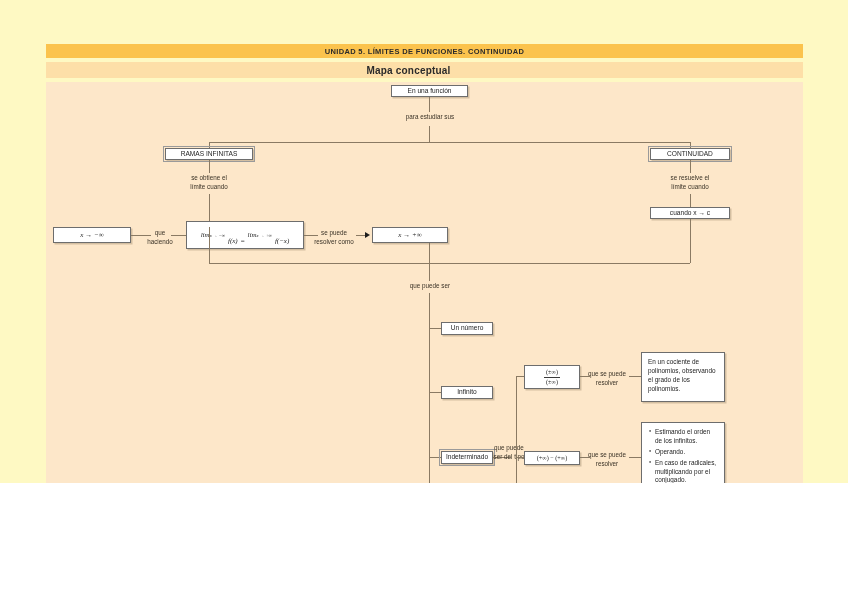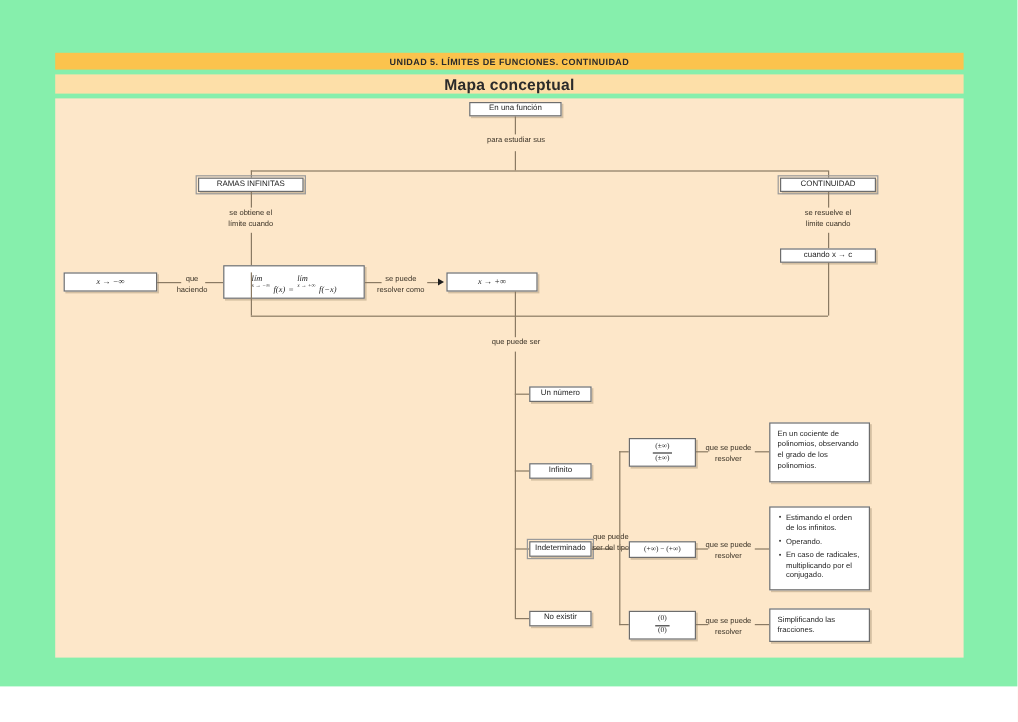--- a/index.html
+++ b/index.html
@@ -1,34 +1,34 @@
 <!DOCTYPE html>
 <html><head>
 <meta charset="utf-8">
 <style>
   html,body{margin:0;padding:0;background:#ffffff;}
   body{width:848px;height:602px;font-family:"Liberation Sans",sans-serif;}
 
-  #page{position:relative;width:848px;height:572px;background:#86efac;overflow:hidden;}
+  #page{position:relative;width:848px;height:483px;background:#fef9c3;overflow:hidden;}
 
   
   .band{position:absolute;left:46px;width:757px;}
   .band-title{top:44px;height:14px;background:#fbc34d;}
   .band-sub{top:62px;height:16px;background:#fdddA3;background:#fddfa8;}
   .band-body{top:82px;height:466px;background:#fde7c9;}
 
   .band-title-text{
     position:absolute;left:46px;top:44px;width:757px;height:14px;
     display:flex;align-items:center;justify-content:center;
     font-size:7.5px;font-weight:bold;letter-spacing:.35px;color:#2b2b2b;
   }
   .band-sub-text{
-    position:absolute;left:46px;top:62px;width:757px;height:16px;
+    position:absolute;left:30px;top:62px;width:757px;height:16px;
     display:flex;align-items:center;justify-content:center;
-    font-size:13px;font-weight:bold;letter-spacing:.2px;color:#2b2b2b;
+    font-size:10px;font-weight:bold;letter-spacing:.2px;color:#2b2b2b;
   }
 
   
   #canvas{position:absolute;left:46px;top:82px;width:757px;height:466px;}
 
   
   .ln{position:absolute;background:#8a7a63;}
   .ln.v{width:1px;}
   .ln.h{height:1px;}
 
@@ -53,21 +53,21 @@
 
   
   .math{font-family:"Liberation Serif",serif;font-style:italic;font-size:7px;white-space:nowrap;}
   .frac{display:inline-flex;flex-direction:column;align-items:center;
         font-family:"Liberation Serif",serif;font-size:6.2px;line-height:1.1;}
   .frac .num{padding:0 2px 1px 2px;border-bottom:1px solid #3a3a3a;}
   .frac .den{padding:1px 2px 0 2px;}
 
   .limexpr{display:inline-flex;align-items:center;gap:3px;
            font-family:"Liberation Serif",serif;font-size:7px;}
-  .limop{display:inline-flex;flex-direction:column;align-items:flex-start;line-height:1;}
+  .limop{display:inline-flex;flex-direction:row;align-items:flex-end;line-height:1;}
   .limop .lw{font-style:italic;font-size:7px;}
   .limop .sub{font-size:4.6px;margin-top:.5px;font-style:italic;}
   .fn{font-style:italic;font-size:7px;margin-top:12px;}
 
   
   .arrow{position:absolute;width:0;height:0;
          border-top:3px solid transparent;border-bottom:3px solid transparent;
          border-left:5px solid #1d1d1d;}
 
   

